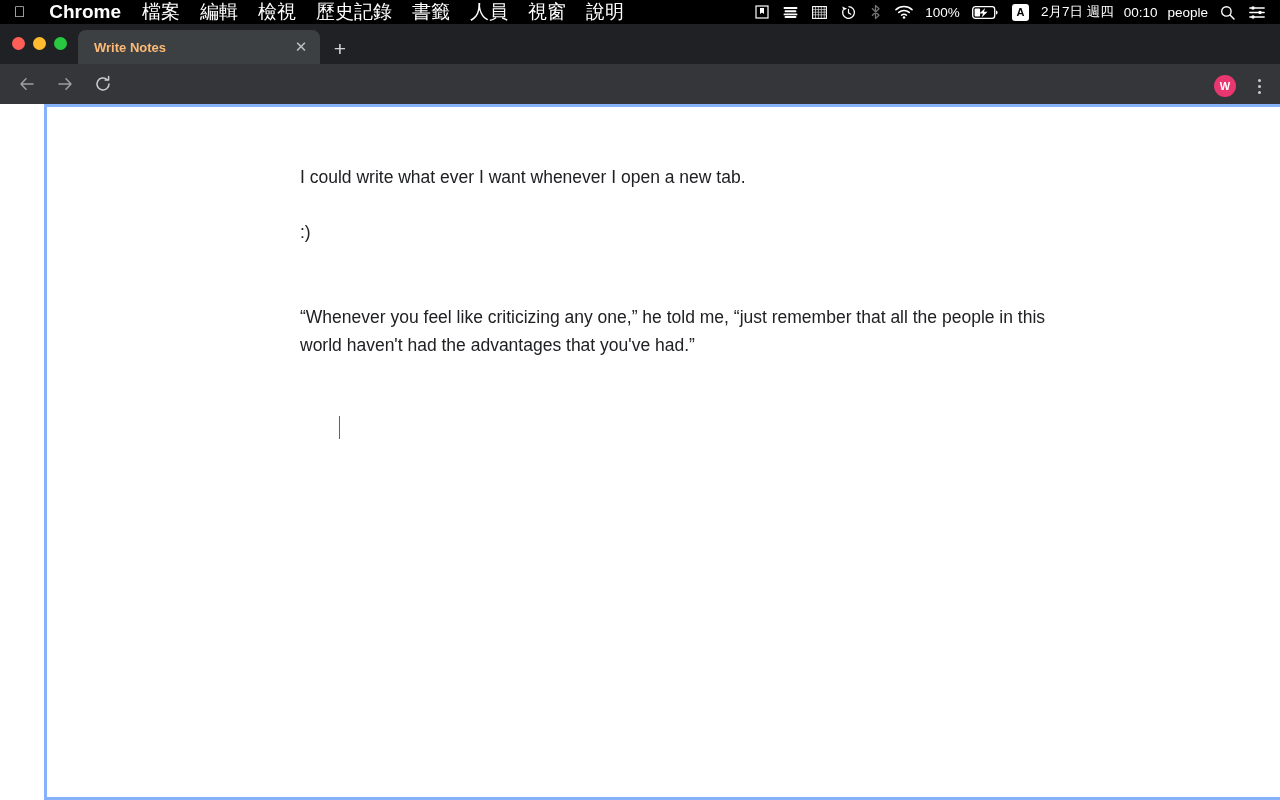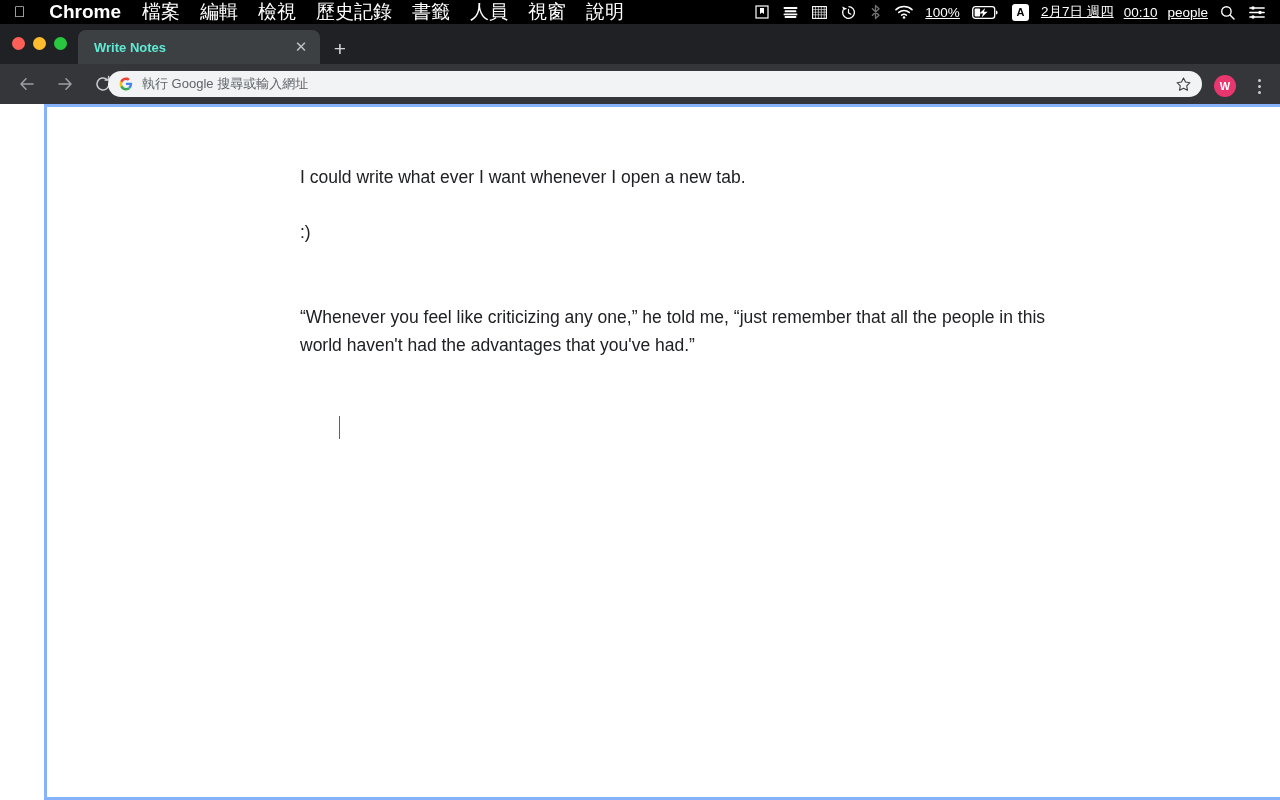--- a/index.html
+++ b/index.html
@@ -63,21 +63,20 @@
     height: 24px;
     padding: 0 7px;
   }
   .mb-text {
     display: flex;
     align-items: center;
     height: 24px;
     padding: 0 5px;
     font-size: 13.5px;
     white-space: nowrap;
-    text-decoration: underline;
   }
   .input-badge {
     background: #ffffff;
     color: #000000;
     border-radius: 3px;
     font-size: 11px;
     font-weight: bold;
     width: 17px; height: 17px;
     display: flex;
     align-items: center;
@@ -107,21 +106,21 @@
   .tab {
     position: absolute;
     left: 78px; top: 6px;
     width: 242px; height: 34px;
     background: #3c4043;
     border-radius: 8px 8px 0 0;
     display: flex;
     align-items: center;
   }
   .tab-title {
-    color: #5eead4;
+    color: #fdba74;
     font-size: 13px;
     font-weight: bold;
     margin-left: 16px;
     flex: 1;
     white-space: nowrap;
     overflow: hidden;
     text-overflow: ellipsis;
   }
   .tab-close {
     width: 22px; height: 22px;
@@ -398,36 +397,20 @@
       <path d="M3 9h11.5M10 3.8L15 9l-5 5.2" fill="none" stroke="currentColor" stroke-width="1.5" stroke-linecap="round" stroke-linejoin="round"></path>
     </svg>
   </div>
   <div class="nav-btn enabled">
     <svg width="18" height="18" viewBox="0 0 18 18">
       <path d="M15 9a6 6 0 1 1-1.9-4.4" fill="none" stroke="currentColor" stroke-width="1.5" stroke-linecap="round"></path>
       <path d="M14.6 1.6v3.5h-3.5" fill="none" stroke="currentColor" stroke-width="1.5" stroke-linecap="round" stroke-linejoin="round"></path>
     </svg>
   </div>
 
-  <div class="omnibox">
-    <div class="g-logo">
-      <svg width="14" height="14" viewBox="0 0 48 48">
-        <path fill="#4285F4" d="M45 24c0-1.6-.1-2.7-.4-4H24v7.5h12c-.2 2-1.5 5-4.4 7l6.8 5.3C42.4 36 45 30.6 45 24z"></path>
-        <path fill="#34A853" d="M24 46c5.9 0 10.9-2 14.4-5.3l-6.8-5.3c-1.9 1.3-4.4 2.2-7.6 2.2-5.8 0-10.7-3.8-12.5-9.1l-7 5.4C8 41.2 15.4 46 24 46z"></path>
-        <path fill="#FBBC05" d="M11.5 28.5c-.5-1.4-.8-2.9-.8-4.5s.3-3.1.7-4.5l-7-5.4C2.9 17 2 20.4 2 24s.9 7 2.5 9.9l7-5.4z"></path>
-        <path fill="#EA4335" d="M24 10.2c3.3 0 5.5 1.4 6.7 2.6l5.9-5.8C32.9 3.7 29.9 2 24 2 15.4 2 8 6.8 4.5 14.1l7 5.4C13.3 14.1 18.2 10.2 24 10.2z"></path>
-      </svg>
-    </div>
-    <div class="omni-placeholder">執行 Google 搜尋或輸入網址</div>
-    <div class="star-btn">
-      <svg width="17" height="17" viewBox="0 0 18 18">
-        <path d="M9 2.1l2.1 4.3 4.7.7-3.4 3.3.8 4.7L9 12.9l-4.2 2.2.8-4.7L2.2 7.1l4.7-.7z" fill="none" stroke="#3c4043" stroke-width="1.15" stroke-linejoin="round"></path>
-      </svg>
-    </div>
-  </div>
 
   <div class="avatar">W</div>
   <div class="kebab">
     <span></span>
       <span></span>
       <span></span>
   </div>
 </div>
 
 <div class="viewport">

